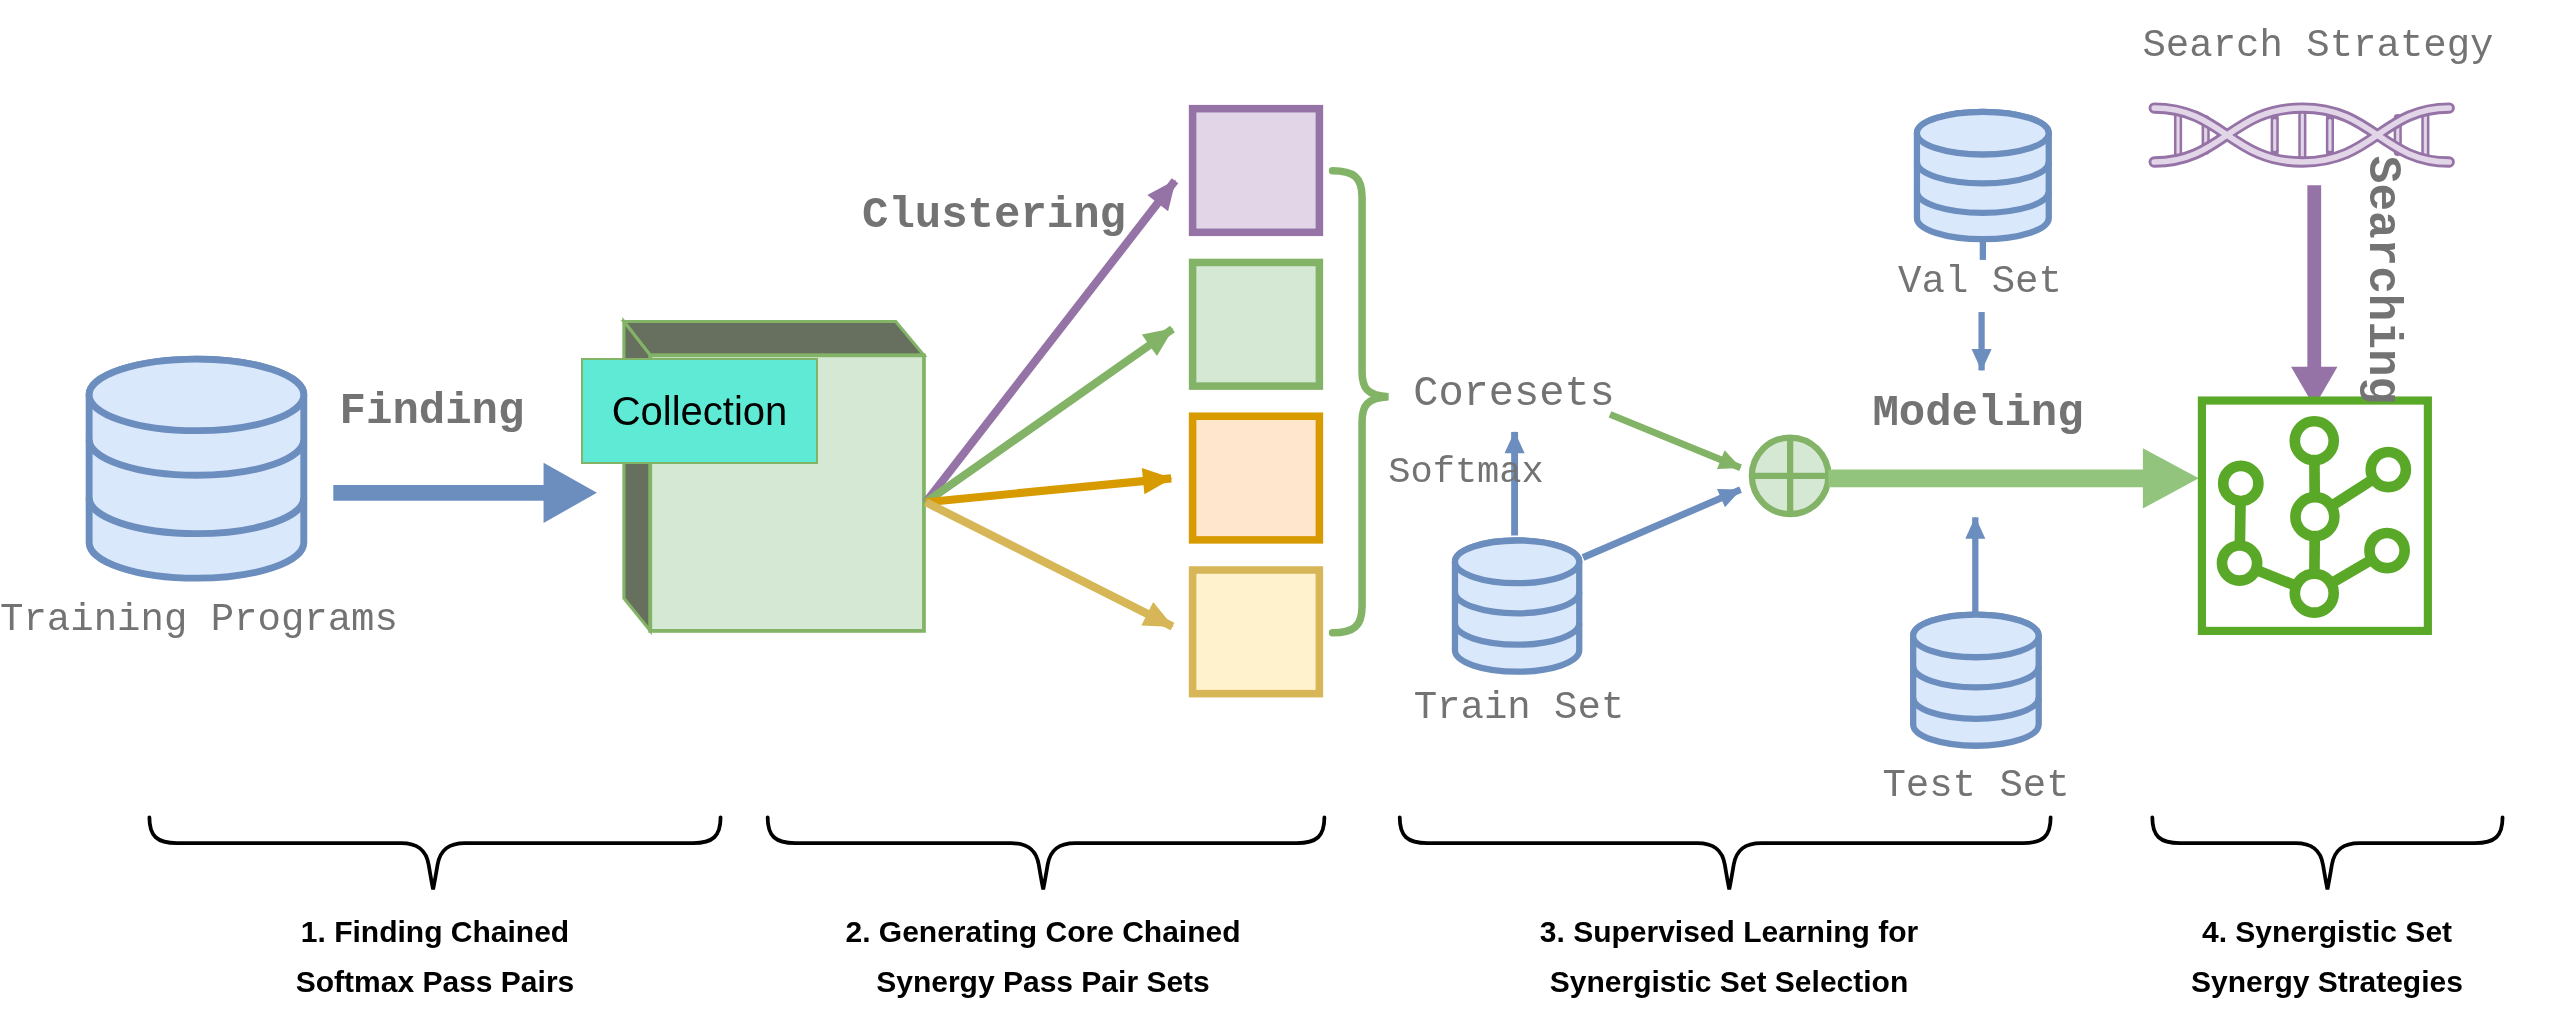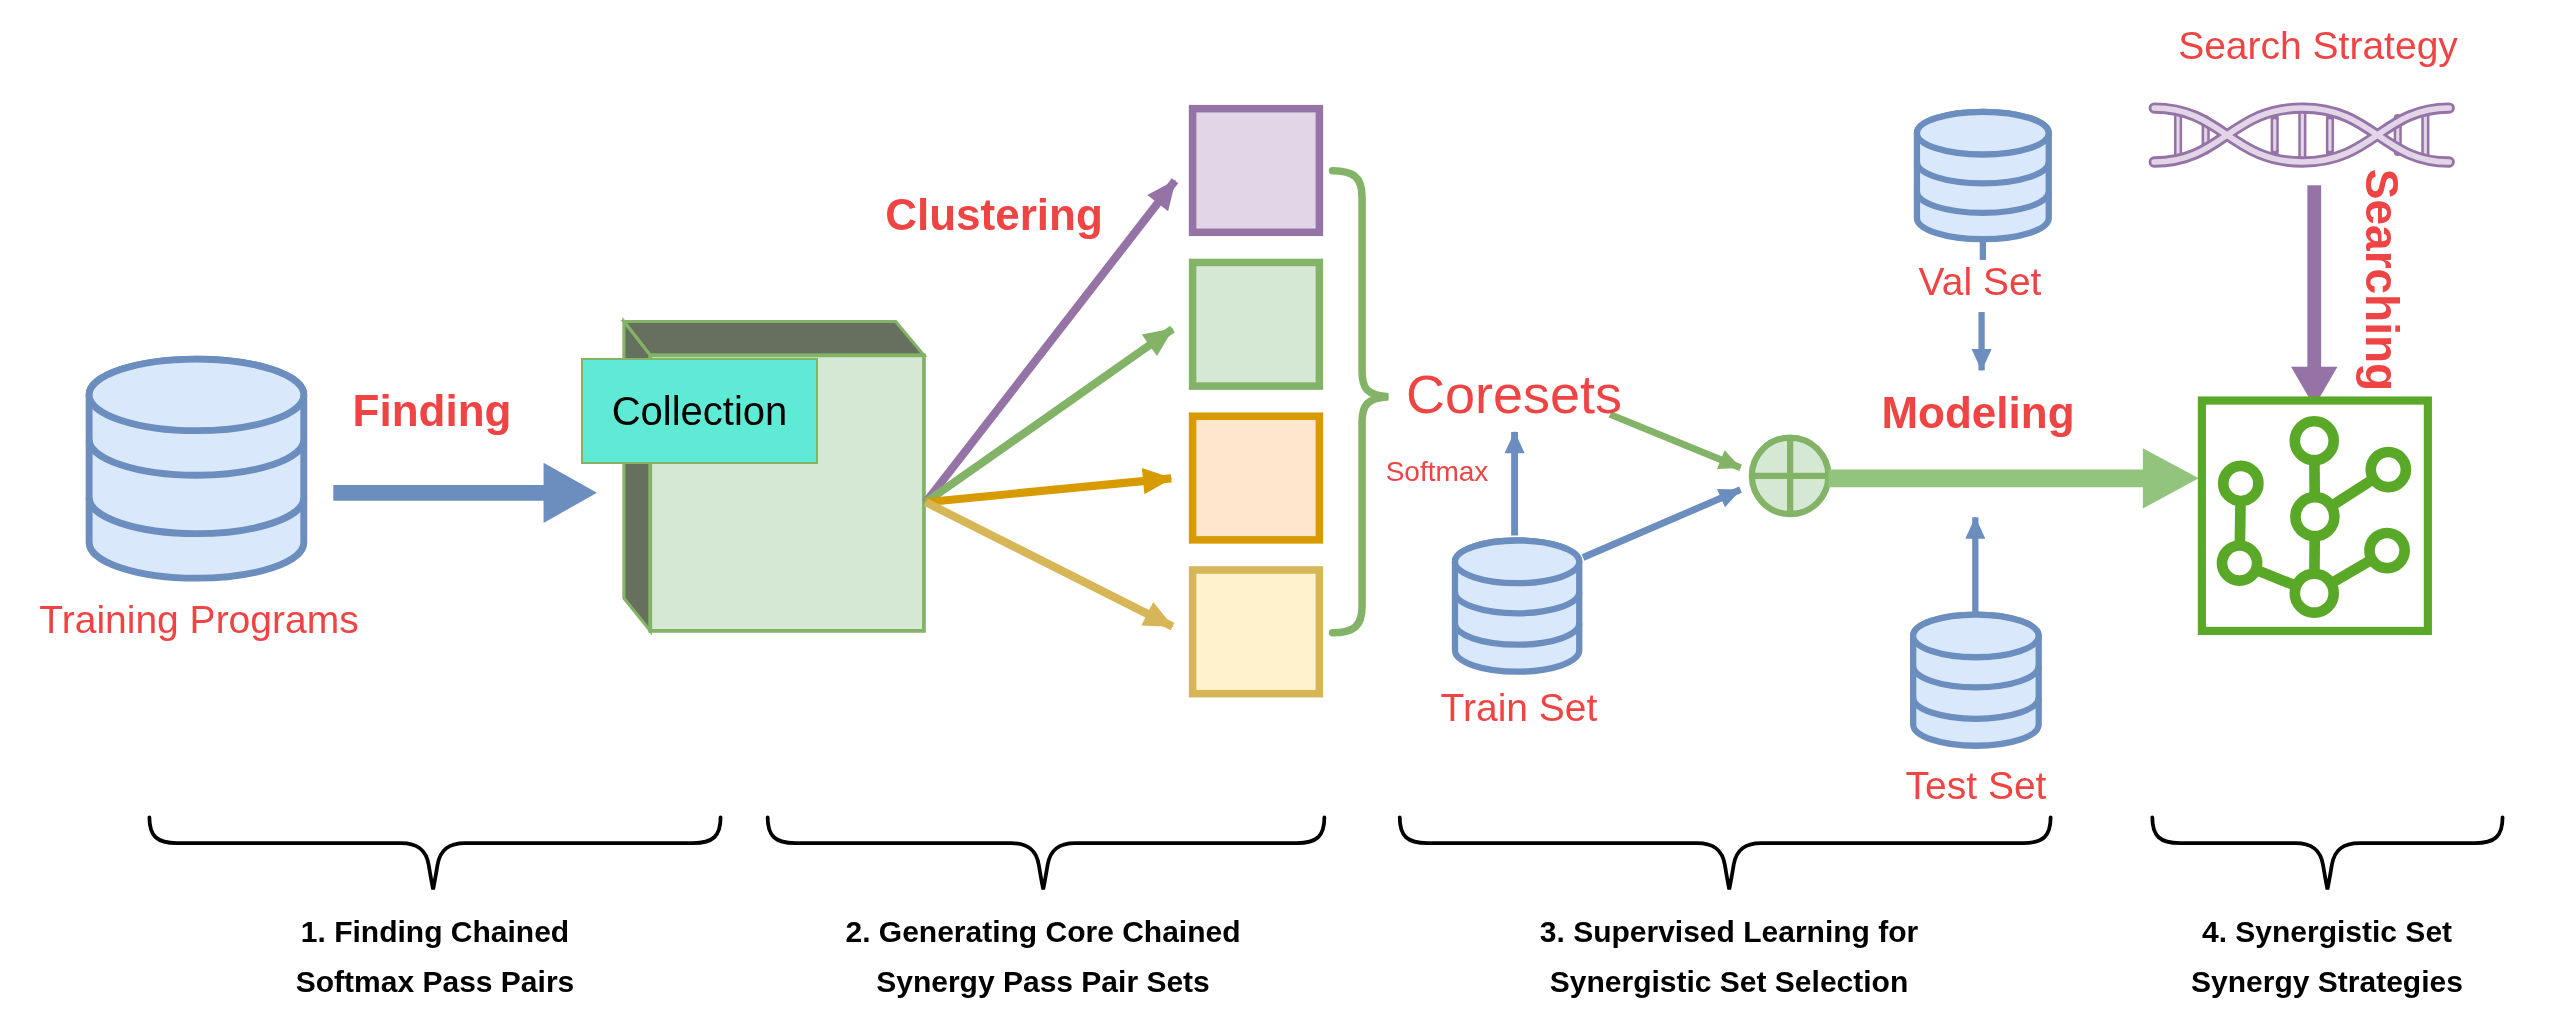--- a/index.html
+++ b/index.html
@@ -8,27 +8,27 @@
     width:2576px;height:1017px;
     background:#ffffff;
     font-family:"Liberation Sans", sans-serif;
     overflow:hidden;
   }
   #diagram-svg{position:absolute;left:0;top:0;}
   .lbl{
     position:absolute;
     transform:translate(-50%,-50%);
     white-space:nowrap;
-    color:#ef4444;
-    font-family:Liberation Sans, sans-serif;
+    color:#737373;
+    font-family:Liberation Mono, monospace;
   }
   .lbl-plain{font-size:39px;font-weight:400;}
   .lbl-big{font-size:44px;font-weight:700;}
-  .lbl-coresets{font-size:54px;font-weight:400;}
-  .lbl-softmax{font-size:28px;font-weight:400;}
+  .lbl-coresets{font-size:42px;font-weight:400;}
+  .lbl-softmax{font-size:37px;font-weight:400;margin-left:29px;}
   .lbl-vertical{
     font-size:46px;font-weight:700;
     writing-mode:vertical-rl;
     white-space:nowrap;
   }
   #collection-label{
     position:absolute;
     left:581px;top:358px;width:237px;height:106px;
     background:#5eead4;border:2.5px solid #82b366;
     box-sizing:border-box;

